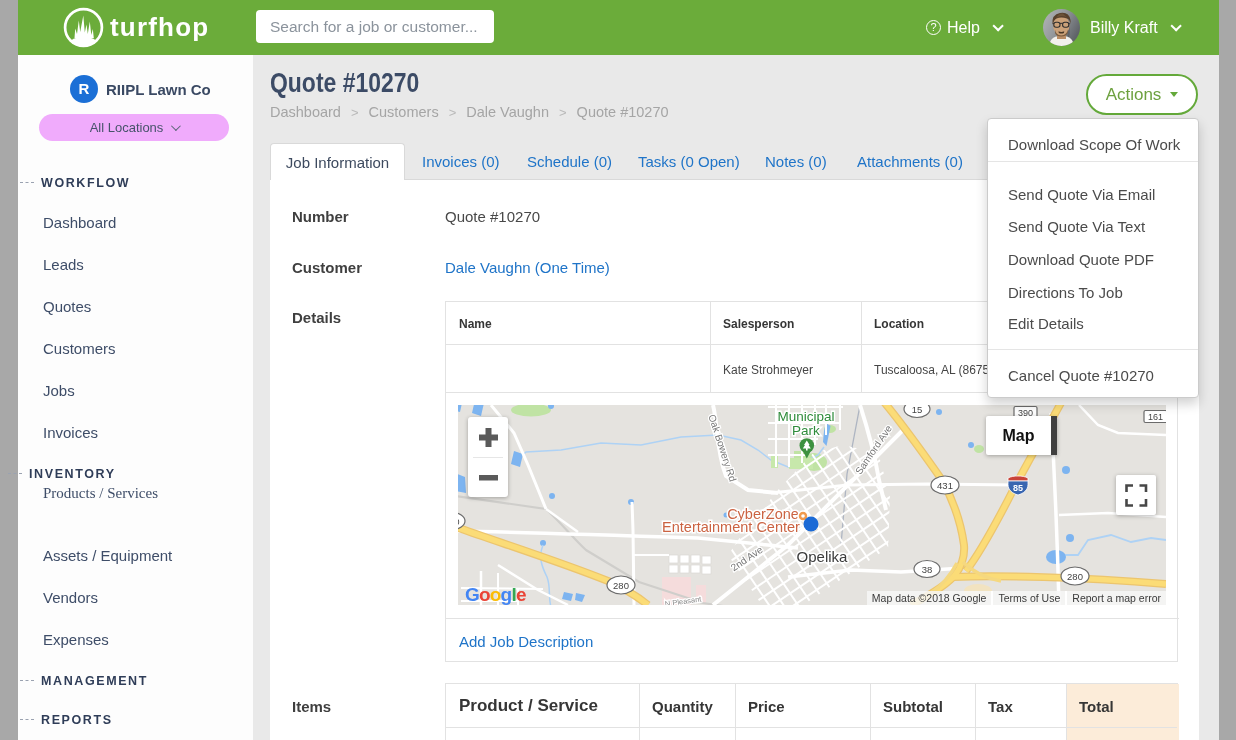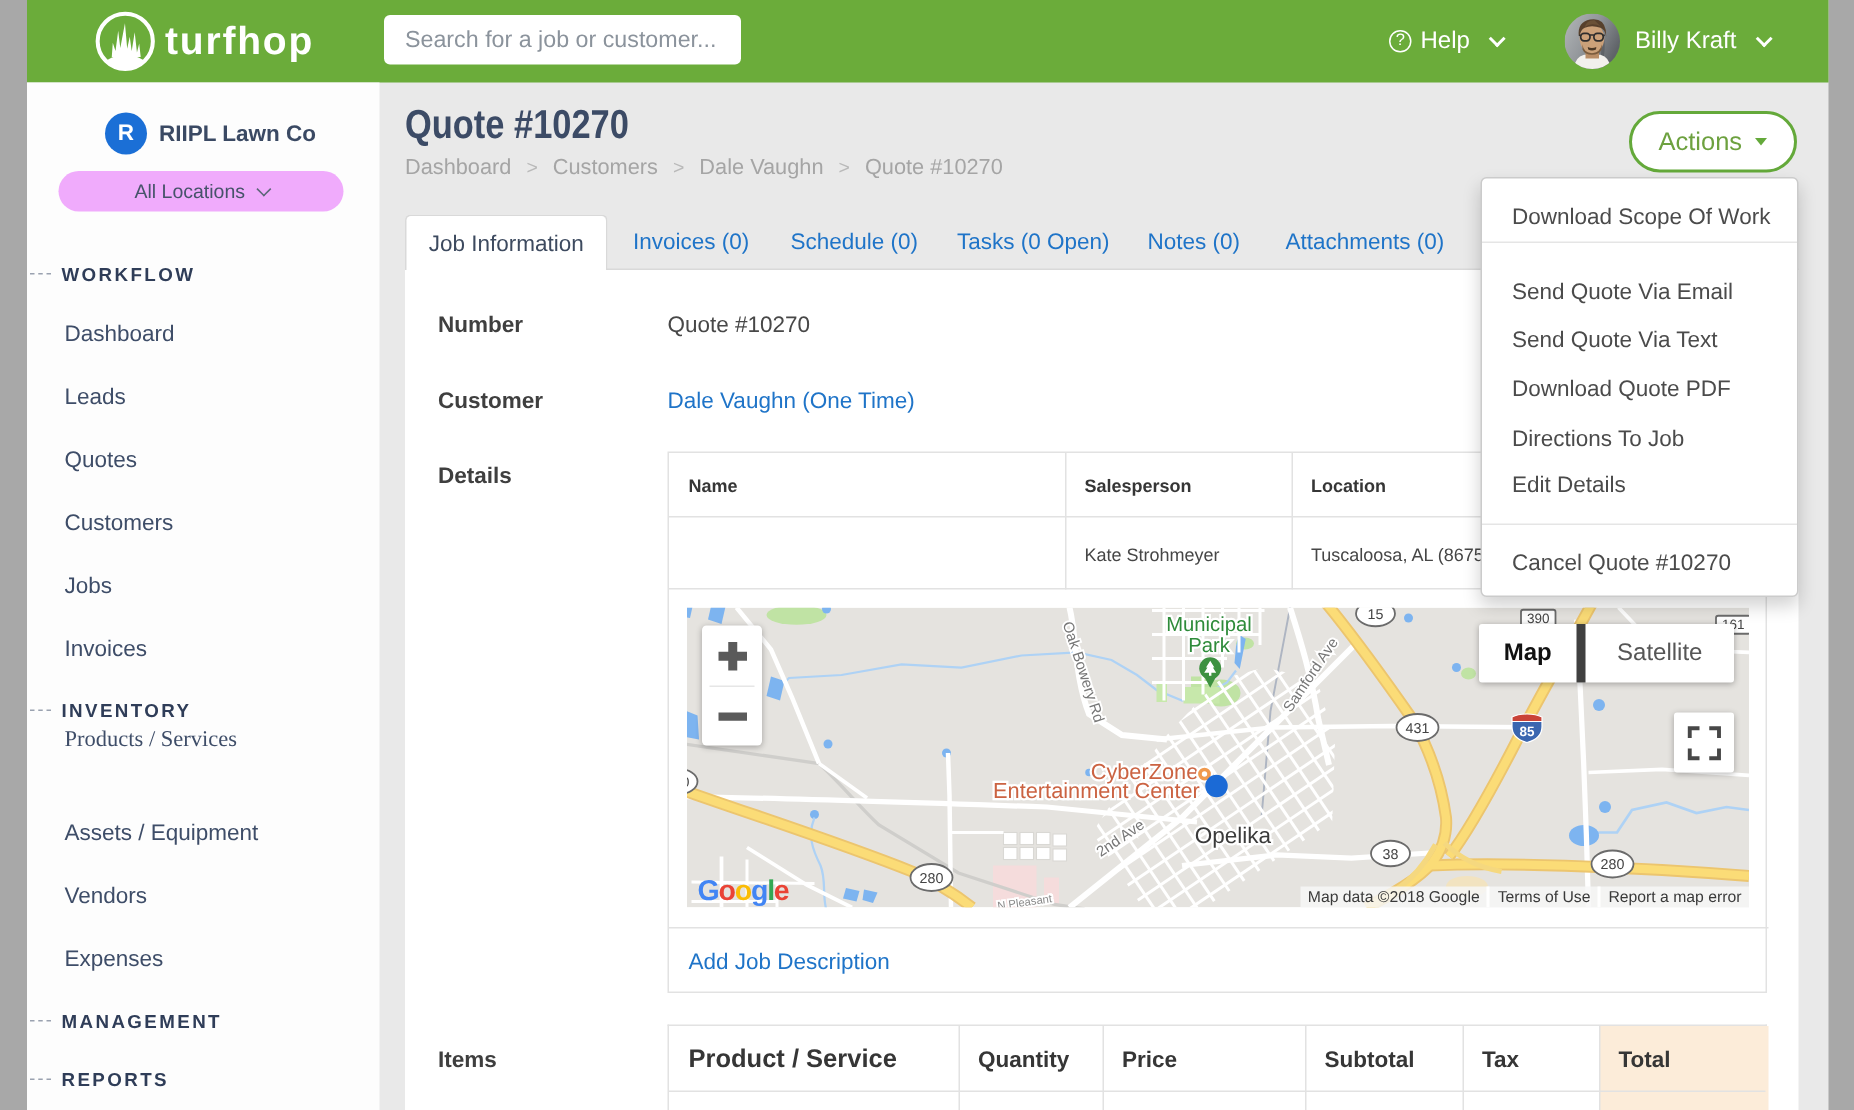--- a/index.html
+++ b/index.html
@@ -131,21 +131,21 @@
 <div class="abs" id="sidebar">
   <div class="abs vcenter" id="co"><span id="colog">R</span>RIIPL Lawn Co</div>
   <div class="abs vcenter" id="pill">All Locations<span class="chevd"></span></div>
   <div class="abs vcenter sechead" style="left:23px; top:118px;"><span class="dash"></span>WORKFLOW</div>
   <div class="abs vcenter navitem" style="left:25px; top:157px;">Dashboard</div>
   <div class="abs vcenter navitem" style="left:25px; top:199px;">Leads</div>
   <div class="abs vcenter navitem" style="left:25px; top:241px;">Quotes</div>
   <div class="abs vcenter navitem" style="left:25px; top:283px;">Customers</div>
   <div class="abs vcenter navitem" style="left:25px; top:325px;">Jobs</div>
   <div class="abs vcenter navitem" style="left:25px; top:367px;">Invoices</div>
-  <div class="abs vcenter sechead" style="left:23px; top:409px;"><span class="dash"></span>INVENTORY</div>
+  <div class="abs vcenter sechead" style="left:11px; top:409px;"><span class="dash"></span>INVENTORY</div>
   <div class="abs vcenter navitem" style="left:25px; top:428px;font-family:Liberation Serif, serif;">Products / Services</div>
   <div class="abs vcenter navitem" style="left:25px; top:490px;">Assets / Equipment</div>
   <div class="abs vcenter navitem" style="left:25px; top:532px;">Vendors</div>
   <div class="abs vcenter navitem" style="left:25px; top:574px;">Expenses</div>
   <div class="abs vcenter sechead" style="left:23px; top:616px;"><span class="dash"></span>MANAGEMENT</div>
   <div class="abs vcenter sechead" style="left:23px; top:655px;"><span class="dash"></span>REPORTS</div>
 </div>
 
 <div class="abs" id="title">Quote #10270</div>
 <div class="abs" id="crumbs">Dashboard<span class="sep">&gt;</span>Customers<span class="sep">&gt;</span>Dale Vaughn<span class="sep">&gt;</span>Quote #10270</div>
@@ -370,21 +370,20 @@
 </svg>
 
       <div id="zoomctl"><svg width="40" height="80" viewBox="0 0 40 80">
         <rect x="11" y="17.5" width="19" height="6" fill="#5a5a5a"></rect>
         <rect x="17.5" y="11" width="6" height="19" fill="#5a5a5a"></rect>
         <rect x="5" y="40" width="30" height="1" fill="#e6e6e6"></rect>
         <rect x="11" y="58" width="19" height="5.5" fill="#5a5a5a"></rect>
       </svg></div>
       <div id="mapsat">
           <div class="m1">Map</div>
-          <div class="m2">Satellite</div>
         </div>
       <div id="fsbtn"><svg width="40" height="40" viewBox="0 0 40 40">
             <path d="M10.5 17 V10.5 H17 M23.5 10.5 H30 V17 M30 24 V30.5 H23.5 M17 30.5 H10.5 V24" fill="none" stroke="#474747" stroke-width="2.6"></path>
           </svg></div>
       <div id="glogo"><span style="color:#4285F4">G</span><span style="color:#EA4335">o</span><span style="color:#FBBC05">o</span><span style="color:#4285F4">g</span><span style="color:#34A853">l</span><span style="color:#EA4335">e</span></div>
       <div id="attrib">
           <span>Map data ©2018 Google</span>
           <span class="gp"></span>
           <span>Terms of Use</span>
           <span class="gp"></span>

